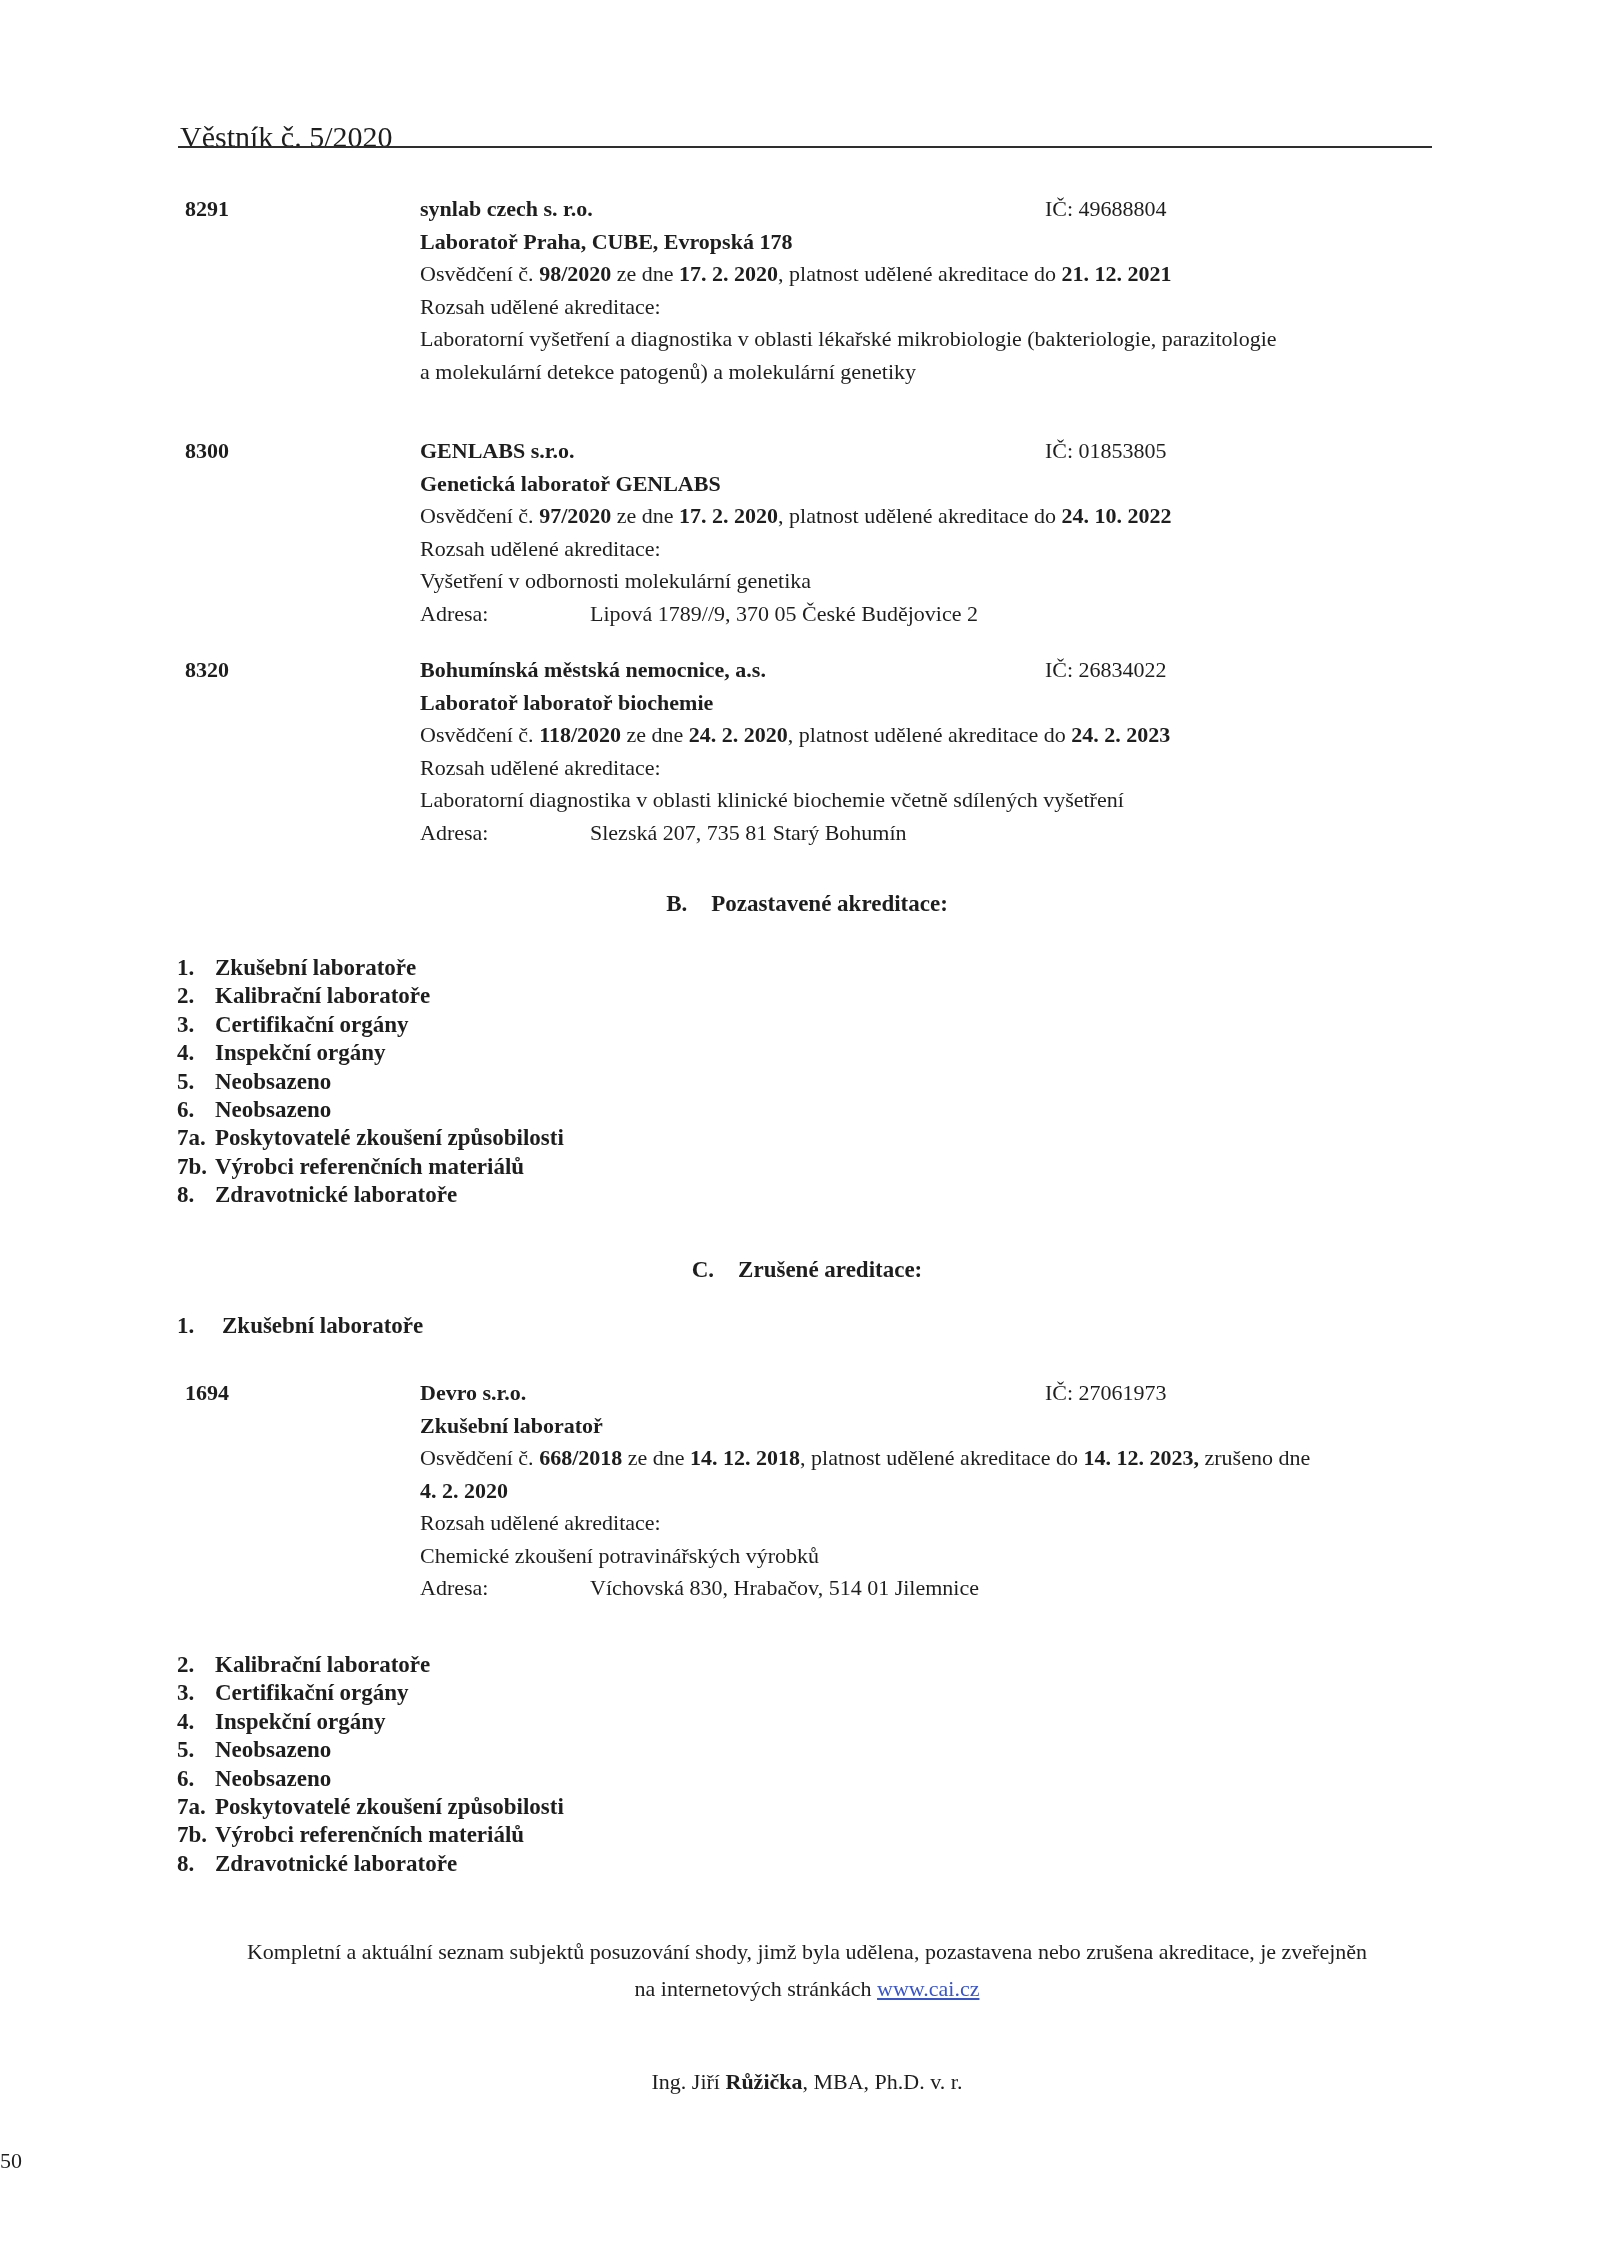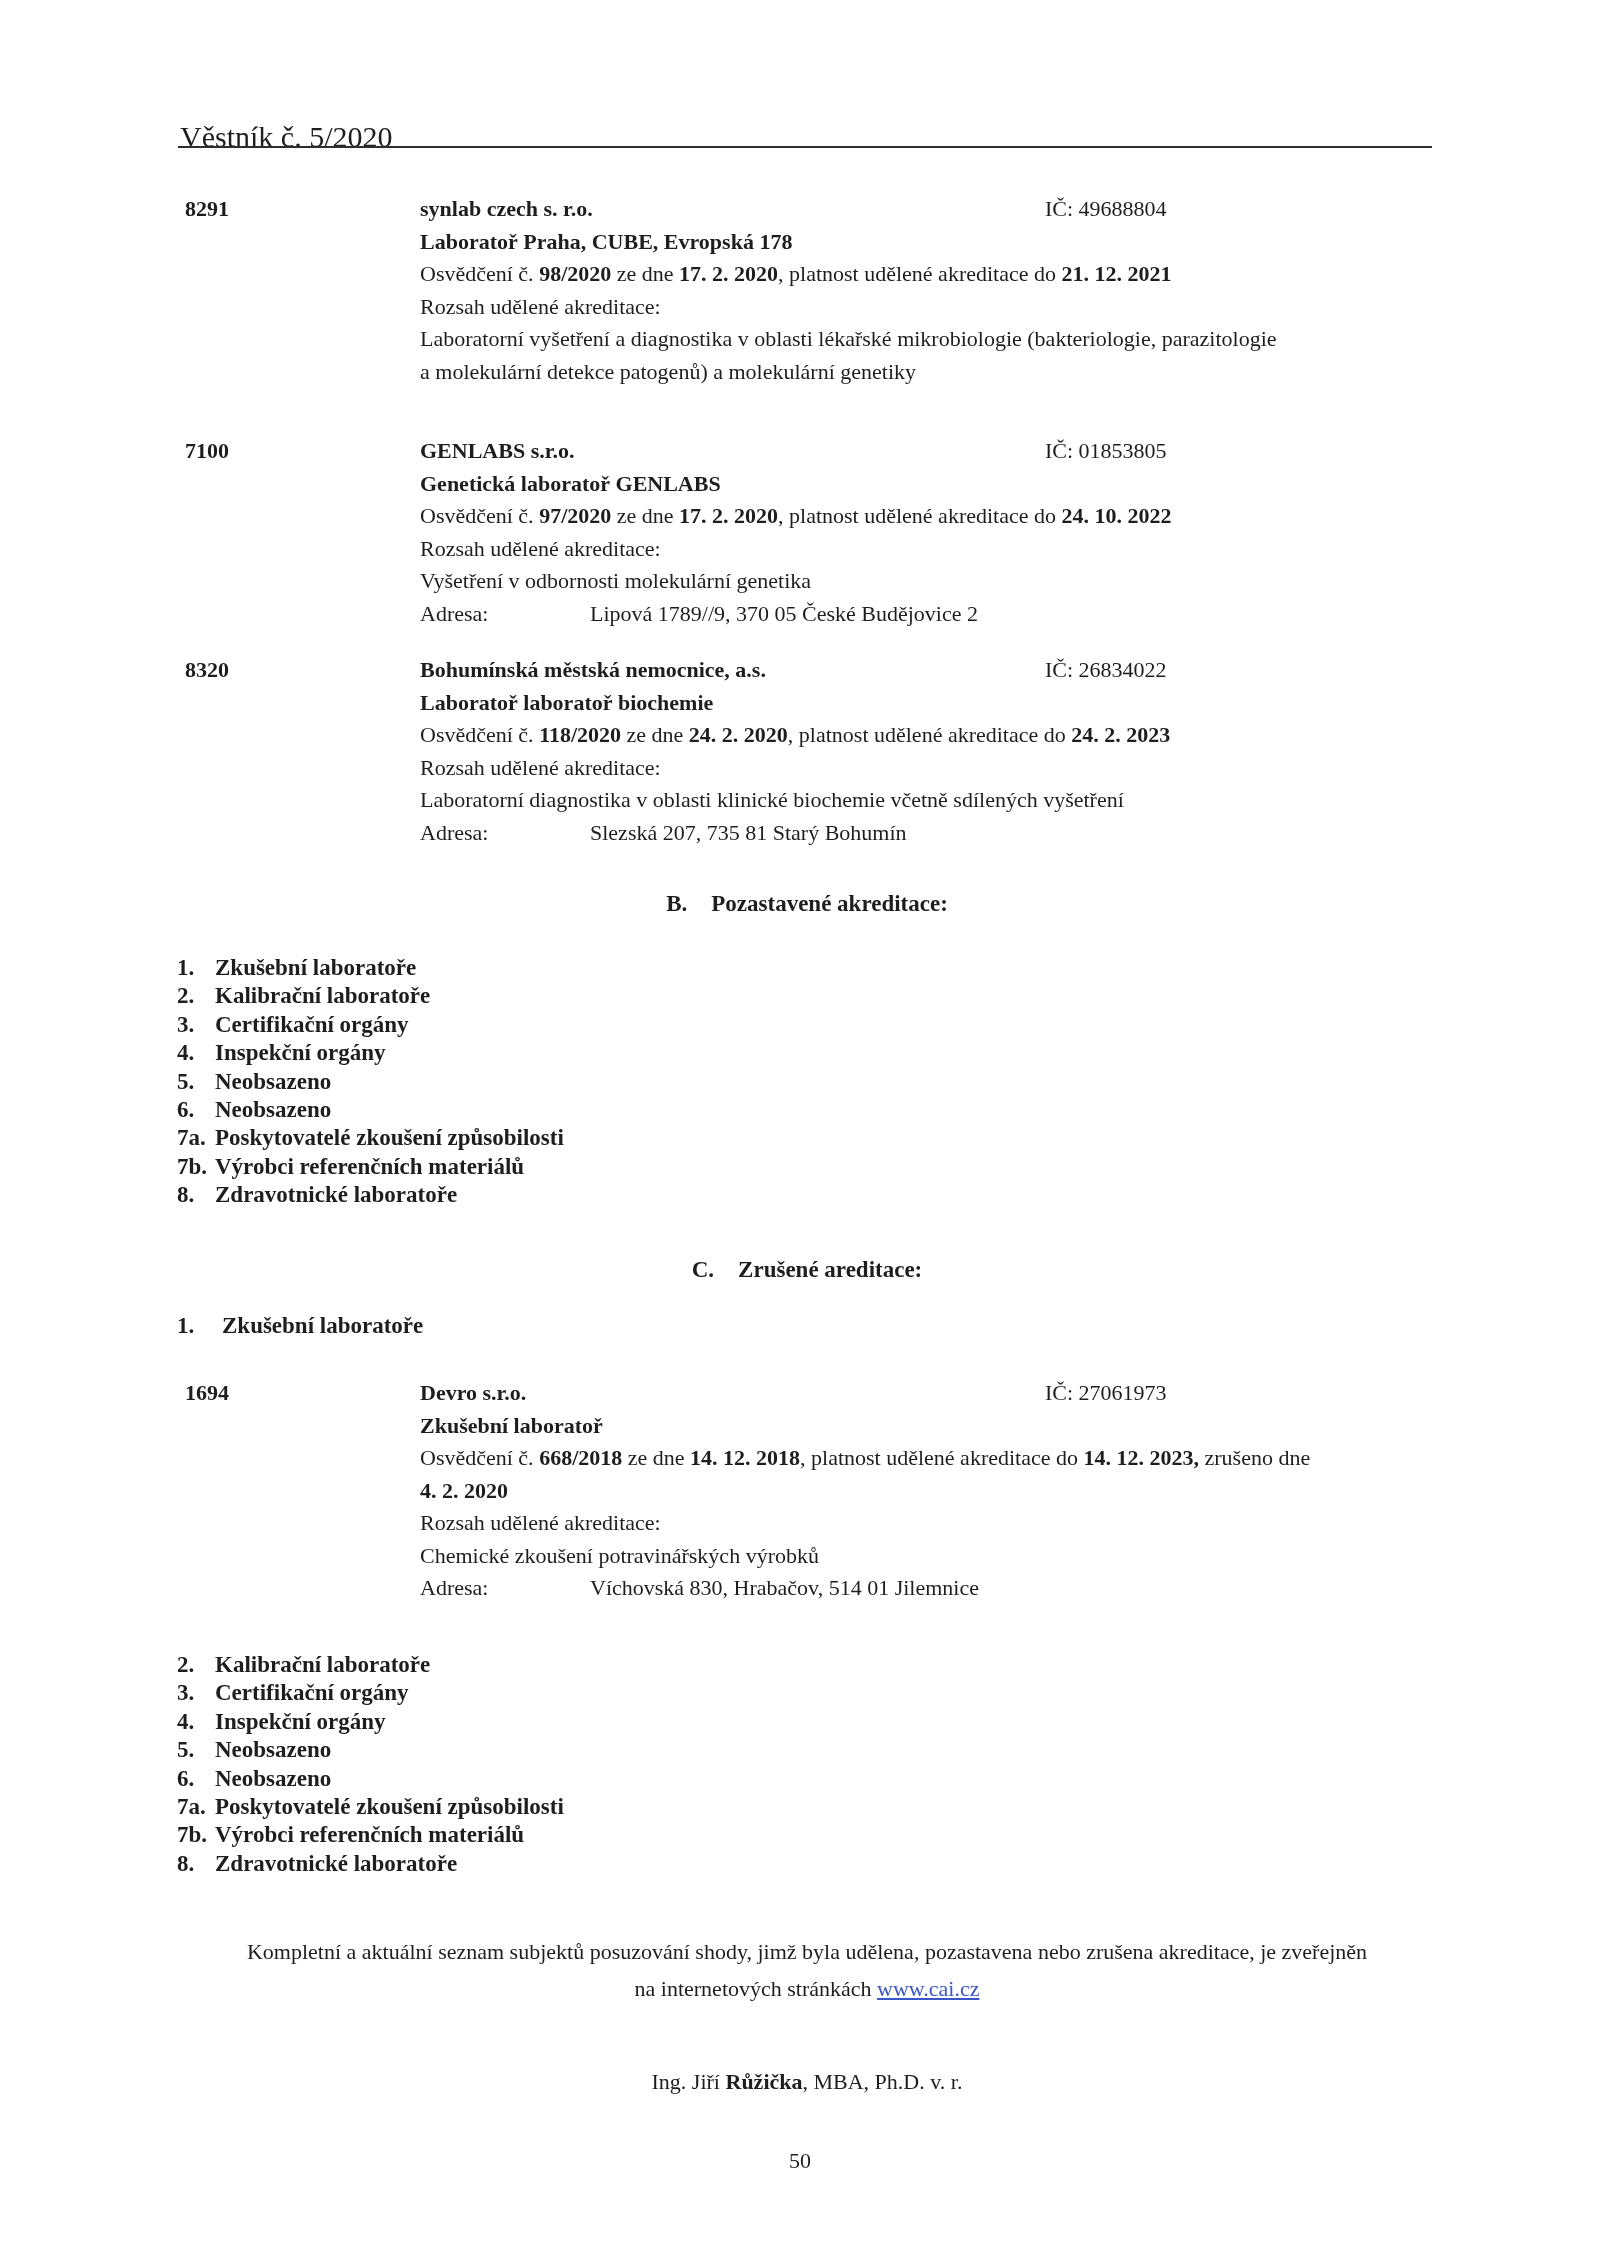--- a/index.html
+++ b/index.html
@@ -26,21 +26,21 @@
   .acc-list { position:absolute; left:177px; list-style:none; font-weight:bold; font-size:23px; line-height:28.4px; }
   .acc-list .inum { display:inline-block; width:38px; }
 
   .sub-heading { position:absolute; left:177px; font-weight:bold; font-size:23px; line-height:28px; }
   .sub-heading .inum { display:inline-block; width:45px; }
 
   .footer-note { position:absolute; left:180px; width:1254px; top:1933px; text-align:center; line-height:37px; }
   .link { color:var(--link-color); text-decoration:underline; cursor:pointer; }
 
   .signature { position:absolute; left:180px; width:1254px; top:2063px; text-align:center; line-height:37px; }
-  .page-number { position:absolute; left:0; top:2146px; width:1600px; text-align:center; line-height:30px; }
+  .page-number { position:absolute; left:0; top:2146px; width:1600px; text-align:left; line-height:30px; }
 </style>
 </head>
 <body>
 
 <div class="page">
 
   <div class="header-title">Věstník č. 5/2020</div>
   <div class="header-rule"></div>
 
   <div class="entry" style="top:193px">
@@ -50,21 +50,21 @@
     </div>
     <div class="indent bold">Laboratoř Praha, CUBE, Evropská 178</div>
     <div class="indent"><span>Osvědčení č. </span><span style="font-weight: bold;">98/2020</span><span> ze dne </span><span style="font-weight: bold;">17. 2. 2020</span><span>, platnost udělené akreditace do </span><span style="font-weight: bold;">21. 12. 2021</span></div>
     <div class="indent">Rozsah udělené akreditace:</div>
     <div class="indent">Laboratorní vyšetření a diagnostika v oblasti lékařské mikrobiologie (bakteriologie, parazitologie</div>
     <div class="indent">a molekulární detekce patogenů) a molekulární genetiky</div>
   </div>
 
   <div class="entry" style="top:435px">
     <div>
-      <span class="num">7100</span><span class="bold">GENLABS s.r.o.</span>
+      <span class="num">8300</span><span class="bold">GENLABS s.r.o.</span>
       <span class="ic">IČ: 01853805</span>
     </div>
     <div class="indent bold">Genetická laboratoř GENLABS</div>
     <div class="indent"><span>Osvědčení č. </span><span style="font-weight: bold;">97/2020</span><span> ze dne </span><span style="font-weight: bold;">17. 2. 2020</span><span>, platnost udělené akreditace do </span><span style="font-weight: bold;">24. 10. 2022</span></div>
     <div class="indent">Rozsah udělené akreditace:</div>
     <div class="indent">Vyšetření v odbornosti molekulární genetika</div>
     <div class="indent">
       <span class="addr-label">Adresa:</span><span>Lipová 1789//9, 370 05 České Budějovice 2</span>
     </div>
   </div>

